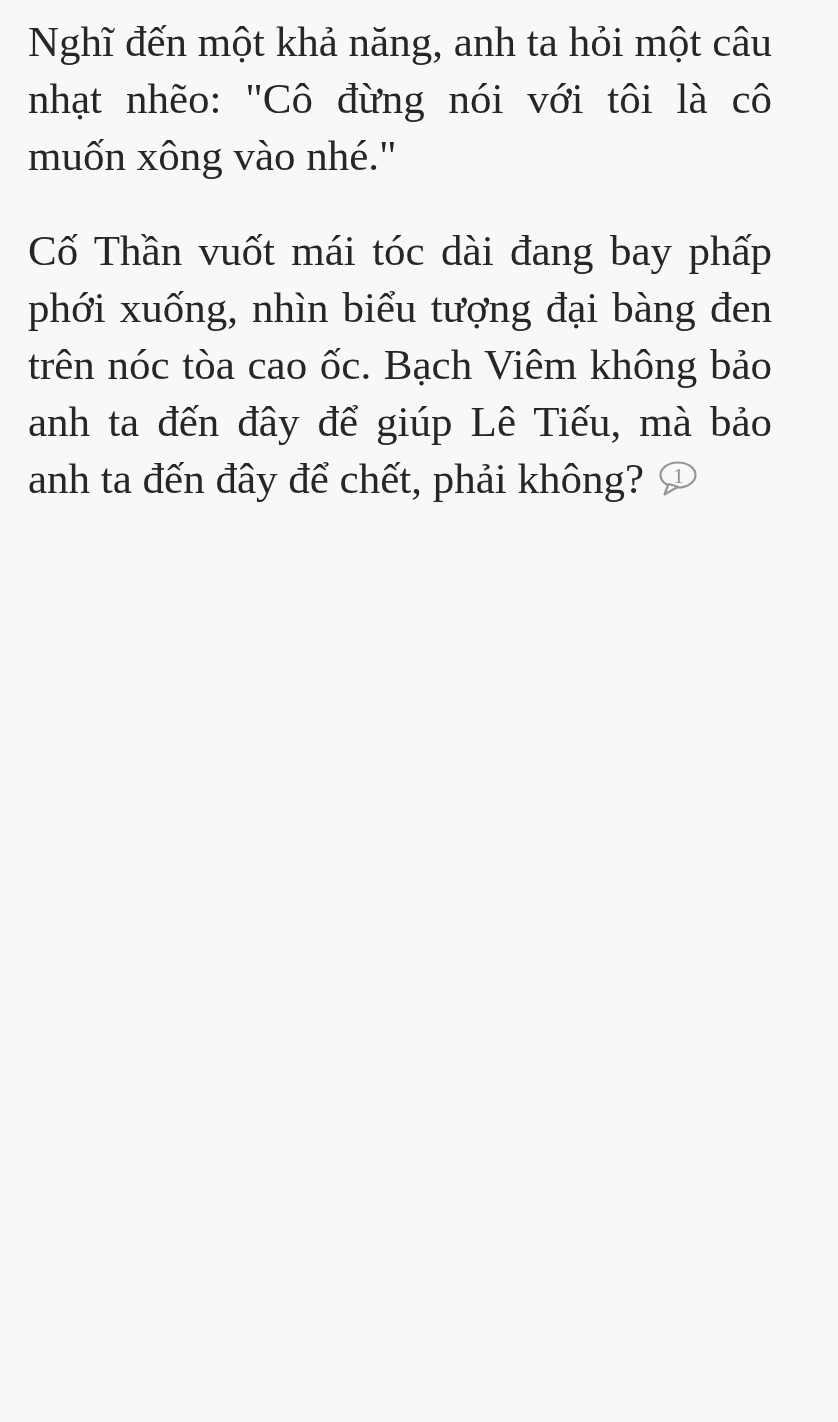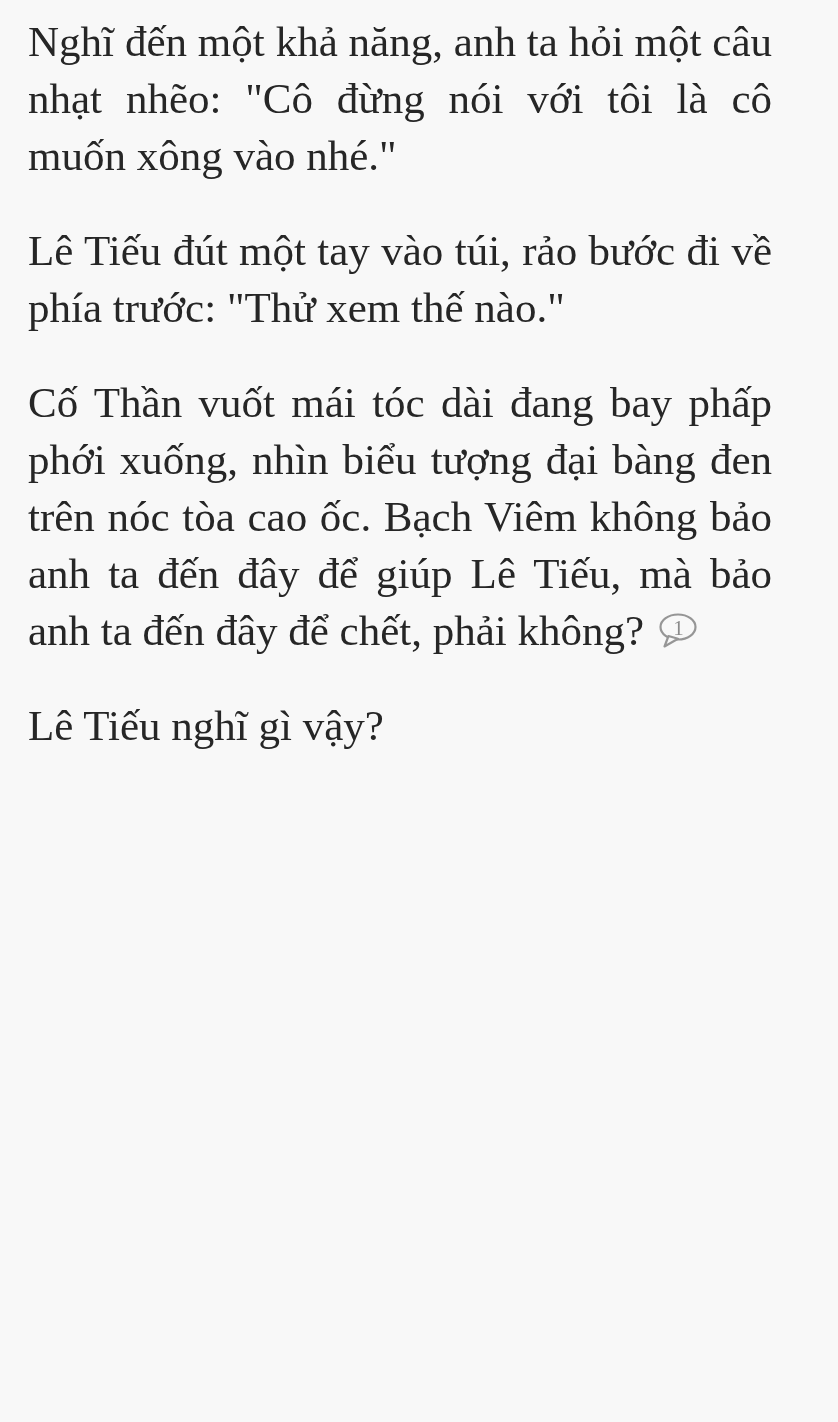--- a/index.html
+++ b/index.html
@@ -45,25 +45,23 @@
     fill: #8a8a8a;
   }
 </style>
 </head>
 <body>
 
 <main class="reader-page">
 
   <p class="para"><span>Nghĩ đến một khả năng, anh ta hỏi một câu nhạt nhẽo: "Cô đừng nói với tôi là cô muốn xông vào nhé."</span></p>
 
-  <p class="para"><span>Lê Tiếu đút một tay vào túi, rảo bước đi về phía trước: "Thử xem thế nào."</span></p>
 
   <p class="para"><span>Cố Thần vuốt mái tóc dài đang bay phấp phới xuống, nhìn biểu tượng đại bàng đen trên nóc tòa cao ốc. Bạch Viêm không bảo anh ta đến đây để giúp Lê Tiếu, mà bảo anh ta đến đây để chết, phải không?</span><span class="comment-bubble"><svg width="42" height="38" viewBox="0 0 42 38" aria-hidden="true">
         <ellipse cx="20" cy="15" rx="17.5" ry="12.5" fill="none" stroke="#969696" stroke-width="2.2"></ellipse>
         <path d="M 10.5 24 L 6.5 34.5 L 20 26.8 Z" fill="#f8f8f8" stroke="#969696" stroke-width="2.2" stroke-linejoin="round"></path>
         <text x="20.5" y="22.5" text-anchor="middle">1</text>
       </svg></span></p>
 
 
 
-  <p class="para"><span>Lê Tiếu nghĩ gì vậy?</span></p>
 
 </main>
 
 </body></html>

